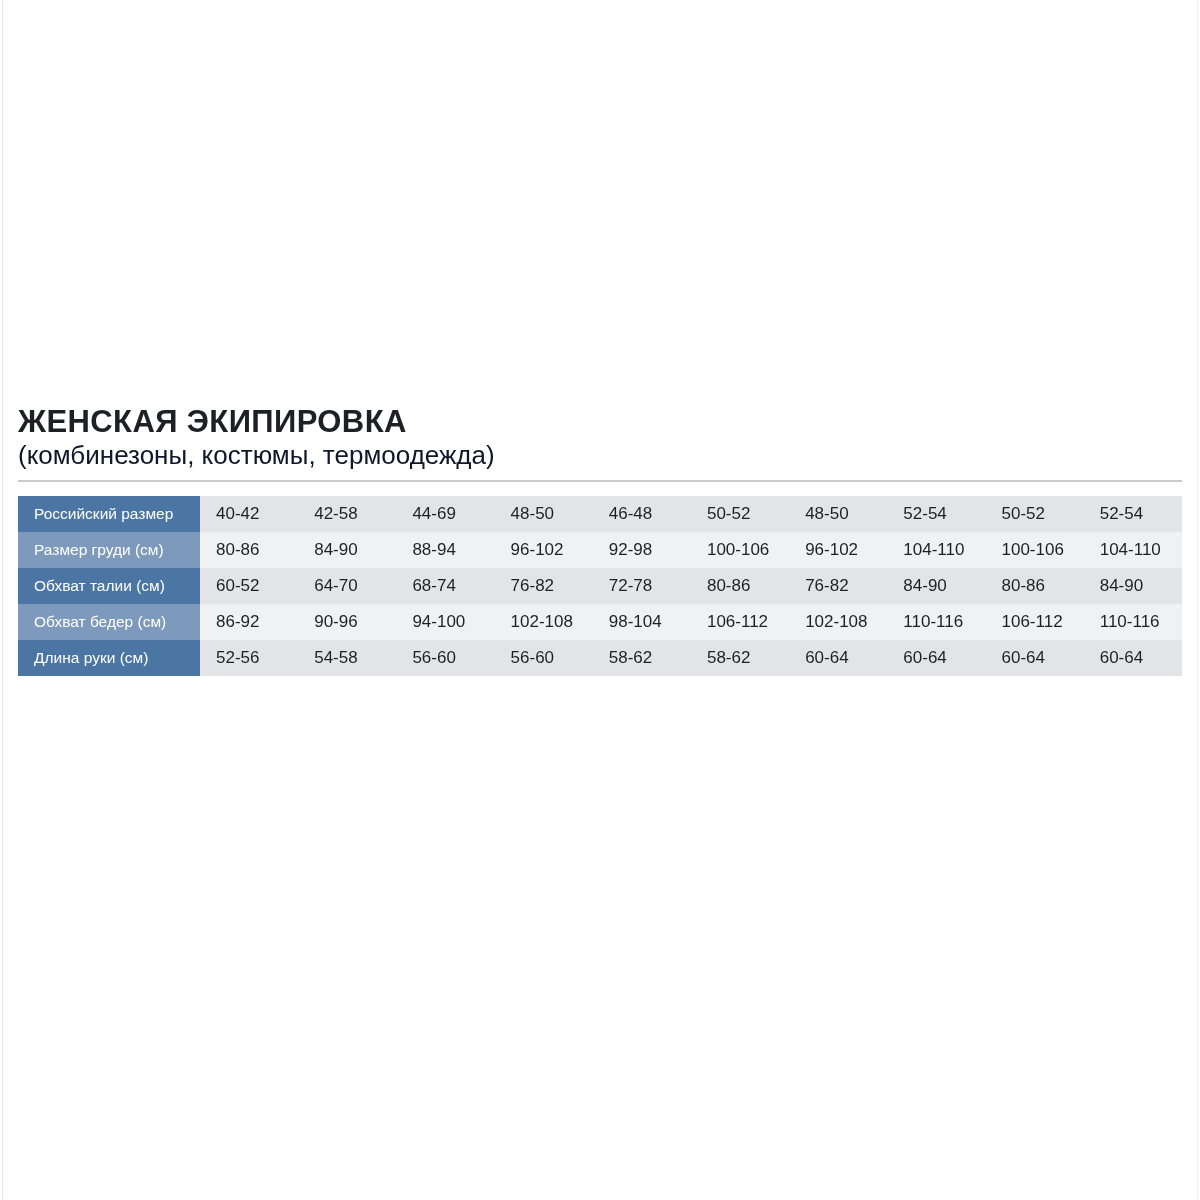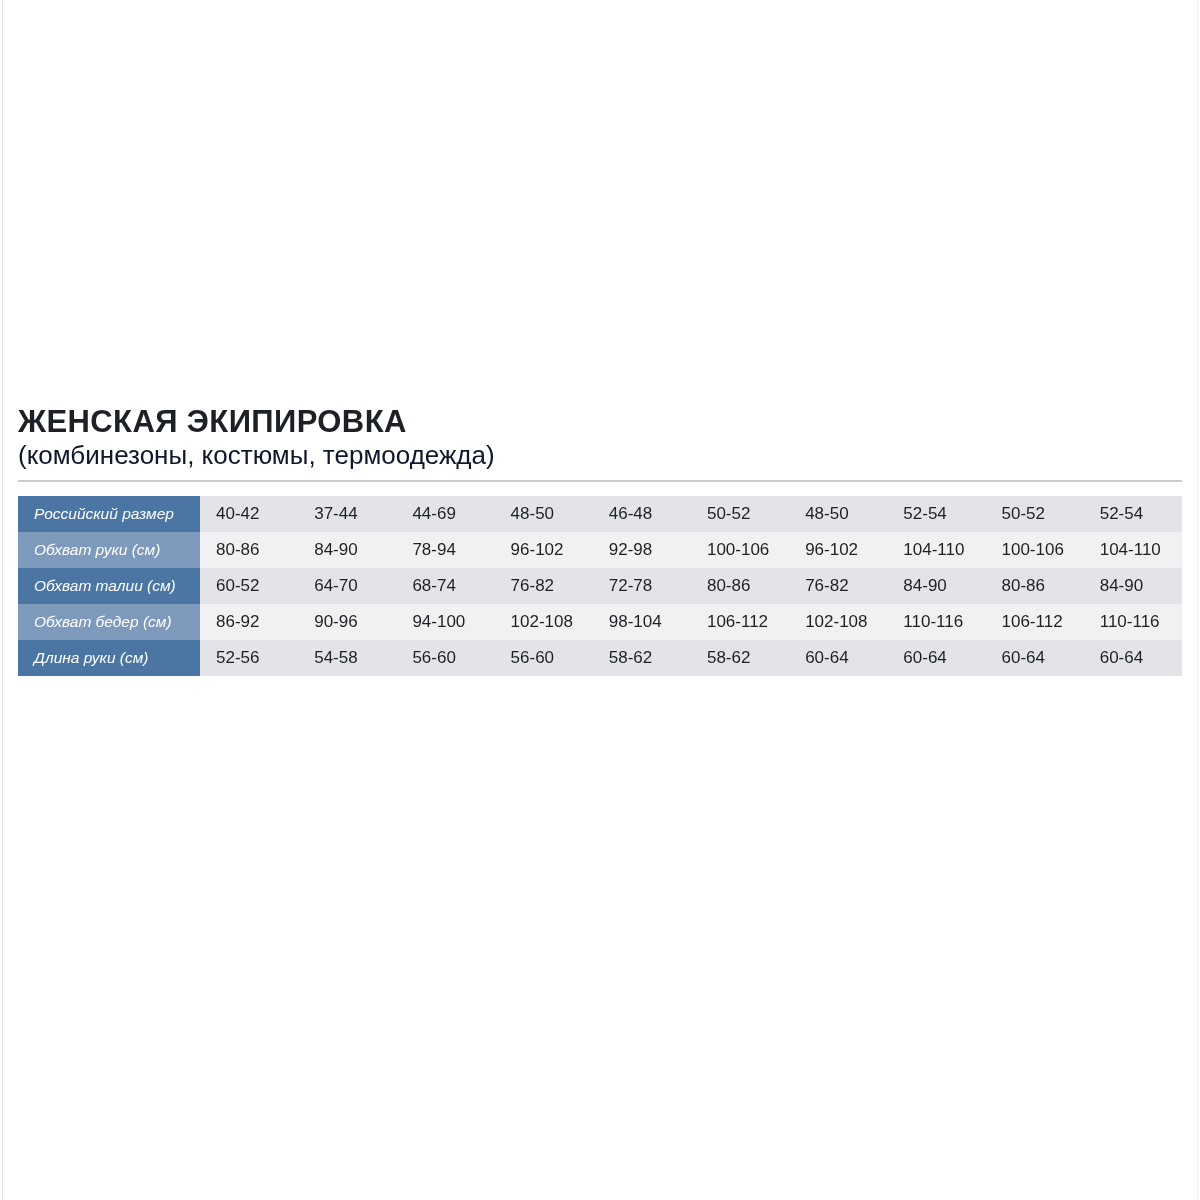--- a/index.html
+++ b/index.html
@@ -60,21 +60,20 @@
   .size-table col.label-col { width: 182px; }
   .size-table tr { height: 36px; }
   .size-table th {
     text-align: left;
     font-weight: 400;
     font-size: 15.5px;
     line-height: 1.15;
     color: #ffffff;
     padding: 0 10px 0 16px;
     vertical-align: middle;
-    font-style: italic;
   }
   .size-table td {
     text-align: left;
     font-size: 17px;
     color: #1e2124;
     padding: 0 4px 0 16px;
     vertical-align: middle;
     white-space: nowrap;
   }
   .size-table tr:nth-child(odd)  th { background: #4b76a4; }
@@ -97,35 +96,35 @@
   <div class="divider"></div>
 
   <table class="size-table">
     <colgroup>
       <col class="label-col">
     </colgroup>
     <tbody>
         <tr>
           <th>Российский размер</th>
           <td>40-42</td>
-          <td>37-44</td>
+          <td>42-58</td>
           <td>44-69</td>
           <td>48-50</td>
           <td>46-48</td>
           <td>50-52</td>
           <td>48-50</td>
           <td>52-54</td>
           <td>50-52</td>
           <td>52-54</td>
         </tr>
         <tr>
-          <th>Обхват руки (см)</th>
+          <th>Размер груди (см)</th>
           <td>80-86</td>
           <td>84-90</td>
-          <td>78-94</td>
+          <td>88-94</td>
           <td>96-102</td>
           <td>92-98</td>
           <td>100-106</td>
           <td>96-102</td>
           <td>104-110</td>
           <td>100-106</td>
           <td>104-110</td>
         </tr>
         <tr>
           <th>Обхват талии (см)</th>

